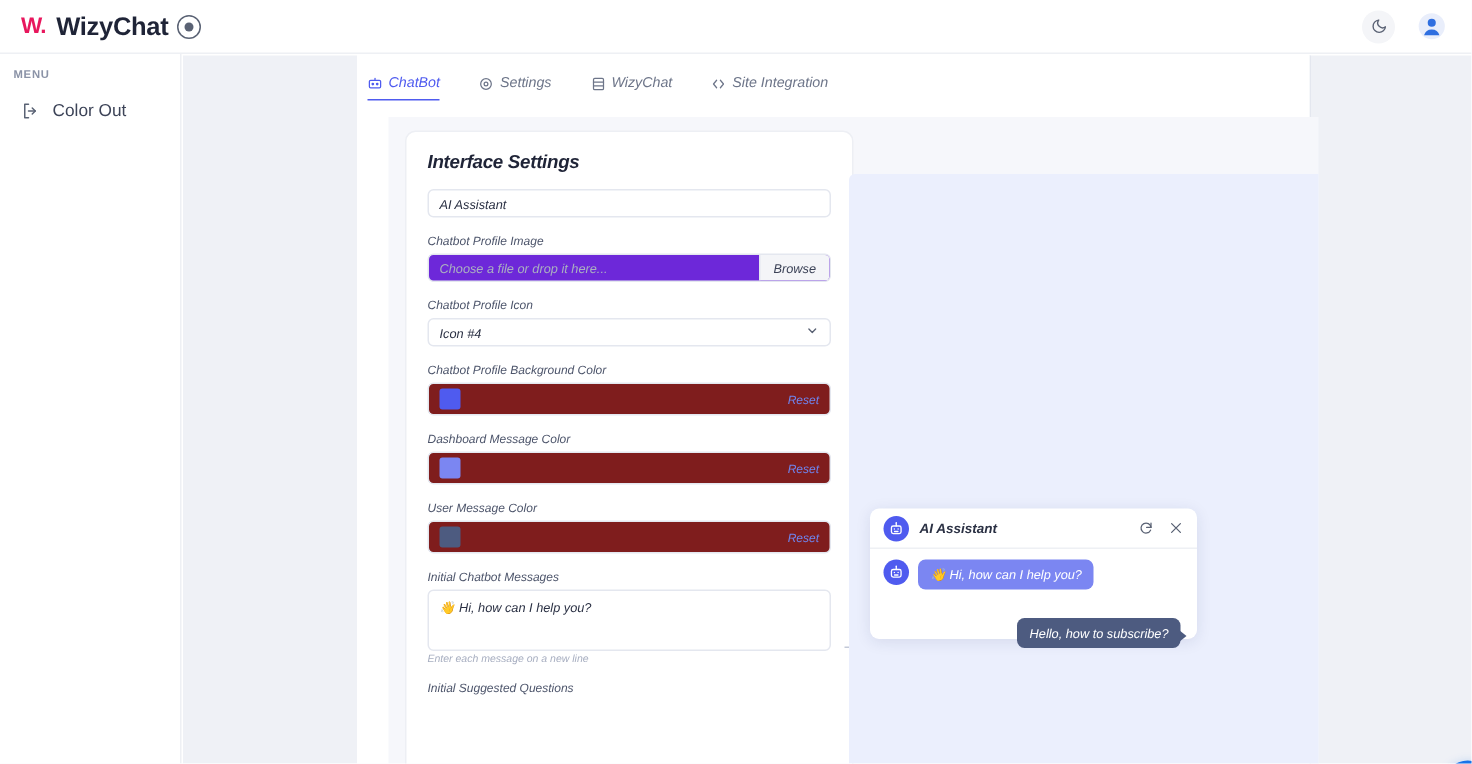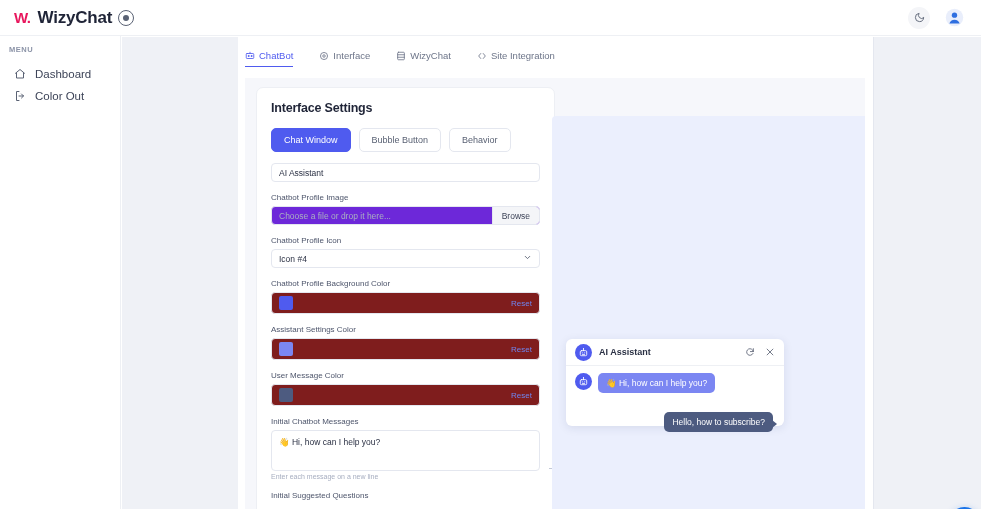--- a/index.html
+++ b/index.html
@@ -57,39 +57,39 @@
   .gray-left {
     position:absolute; left:122px; top:37px; width:116px; height:472px; background:#eff1f6;
   }
   .gray-right {
     position:absolute; left:873px; top:37px; width:108px; height:472px; background:#eff1f6;
     border-left:1px solid #e4e7ef;
   }
 
   
   .main {
-    position:absolute; left:238px; top:37px; width:635px; height:409px; background:#ffffff;
+    position:absolute; left:238px; top:37px; width:635px; height:409px; background:#ffffff;font-style:italic;
   }
   .tabs {
     display:flex; align-items:center; gap:26px;
     padding:11px 0 0 7px; height:32px;
     position:relative;
   }
   .tab {
     display:flex; align-items:center; gap:4px; cursor:pointer;
     font-size:9.5px; color:#6d7589; padding-bottom:6px; position:relative;
   }
   .tab.active { color:#4f5bef; }
   .tab.active:after {
     content:""; position:absolute; left:0; right:0; bottom:0; height:1.5px; background:#4f5bef;
   }
   .tab-icon { width:10px; height:10px; display:flex; align-items:center; justify-content:center; flex:none; }
 
   .content-wrap {
-    position:absolute; left:7px; top:41px; width:620px; height:431px;
+    position:absolute; left:21px; top:41px; width:620px; height:431px;
     background:#f6f7fb;
   }
   .settings-card {
     position:absolute; left:11px; top:9px; width:299px; height:470px;
     background:#ffffff; border:1px solid #edeff4; border-radius:7px;
     padding:13px 14px 0 14px;
   }
   .card-title { font-size:12.5px; font-weight:bold; color:#1f2437; letter-spacing:-0.2px; }
 
   .seg-row { display:flex; gap:8px; margin-top:13px; }
@@ -219,29 +219,20 @@
             <circle cx="12" cy="9" r="3.4" fill="#2f6fe0"></circle>
             <path d="M5.5 19.5a6.8 6.8 0 0 1 13 0z" fill="#2f6fe0"></path>
           </svg>
       </div>
     </div>
   </div>
 
   <div class="sidebar">
     <div class="menu-label">MENU</div>
 
-    <div class="nav-item">
-      <span class="nav-icon">
-        <svg width="12" height="12" viewBox="0 0 24 24" fill="none" stroke="#5a6274" stroke-width="2" stroke-linecap="round" stroke-linejoin="round">
-            <path d="M3 10.5L12 3l9 7.5"></path>
-            <path d="M5 10v10h14V10"></path>
-          </svg>
-      </span>
-      <span class="label">Dashboard</span>
-    </div>
 
     <div class="nav-item">
       <span class="nav-icon">
         <svg width="12" height="12" viewBox="0 0 24 24" fill="none" stroke="#5a6274" stroke-width="2" stroke-linecap="round" stroke-linejoin="round">
             <path d="M10 3H5v18h5"></path>
             <path d="M15 8l4 4-4 4"></path>
             <path d="M19 12h-9"></path>
           </svg>
       </span>
       <span class="label">Color Out</span>
@@ -266,21 +257,21 @@
         <span>ChatBot</span>
       </div>
 
       <div class="tab">
         <span class="tab-icon">
           <svg width="10" height="10" viewBox="0 0 24 24" fill="none" stroke="#6d7589" stroke-width="2">
               <circle cx="12" cy="12" r="8.5"></circle>
               <circle cx="12" cy="12" r="3"></circle>
             </svg>
         </span>
-        <span>Interface</span>
+        <span>Settings</span>
       </div>
 
       <div class="tab">
         <span class="tab-icon">
           <svg width="10" height="10" viewBox="0 0 24 24" fill="none" stroke="#6d7589" stroke-width="2" stroke-linecap="round" stroke-linejoin="round">
               <rect x="4" y="3" width="16" height="18" rx="2"></rect>
               <path d="M4 9h16M4 15h16"></path>
             </svg>
         </span>
         <span>WizyChat</span>
@@ -295,25 +286,20 @@
         </span>
         <span>Site Integration</span>
       </div>
     </div>
 
     <div class="content-wrap">
 
       <div class="settings-card">
         <div class="card-title">Interface Settings</div>
 
-        <div class="seg-row">
-          <div class="seg active">Chat Window</div>
-          <div class="seg">Bubble Button</div>
-          <div class="seg">Behavior</div>
-        </div>
 
         <div class="field">
           <div class="text-input">AI Assistant</div>
         </div>
 
         <div class="field">
           <span class="field-label">Chatbot Profile Image</span>
           <div class="file-row">
             <div class="file-placeholder">Choose a file or drop it here...</div>
             <div class="file-browse">Browse</div>
@@ -334,21 +320,21 @@
 
         <div class="field">
           <span class="field-label">Chatbot Profile Background Color</span>
           <div class="color-row">
             <span class="swatch" id="sw-bg" style="background: rgb(79, 91, 239);"></span>
             <span class="reset-link">Reset</span>
           </div>
         </div>
 
         <div class="field">
-          <span class="field-label">Assistant Settings Color</span>
+          <span class="field-label">Dashboard Message Color</span>
           <div class="color-row">
             <span class="swatch" id="sw-assistant" style="background: rgb(123, 134, 242);"></span>
             <span class="reset-link">Reset</span>
           </div>
         </div>
 
         <div class="field">
           <span class="field-label">User Message Color</span>
           <div class="color-row">
             <span class="swatch" id="sw-user" style="background: rgb(77, 91, 128);"></span>

